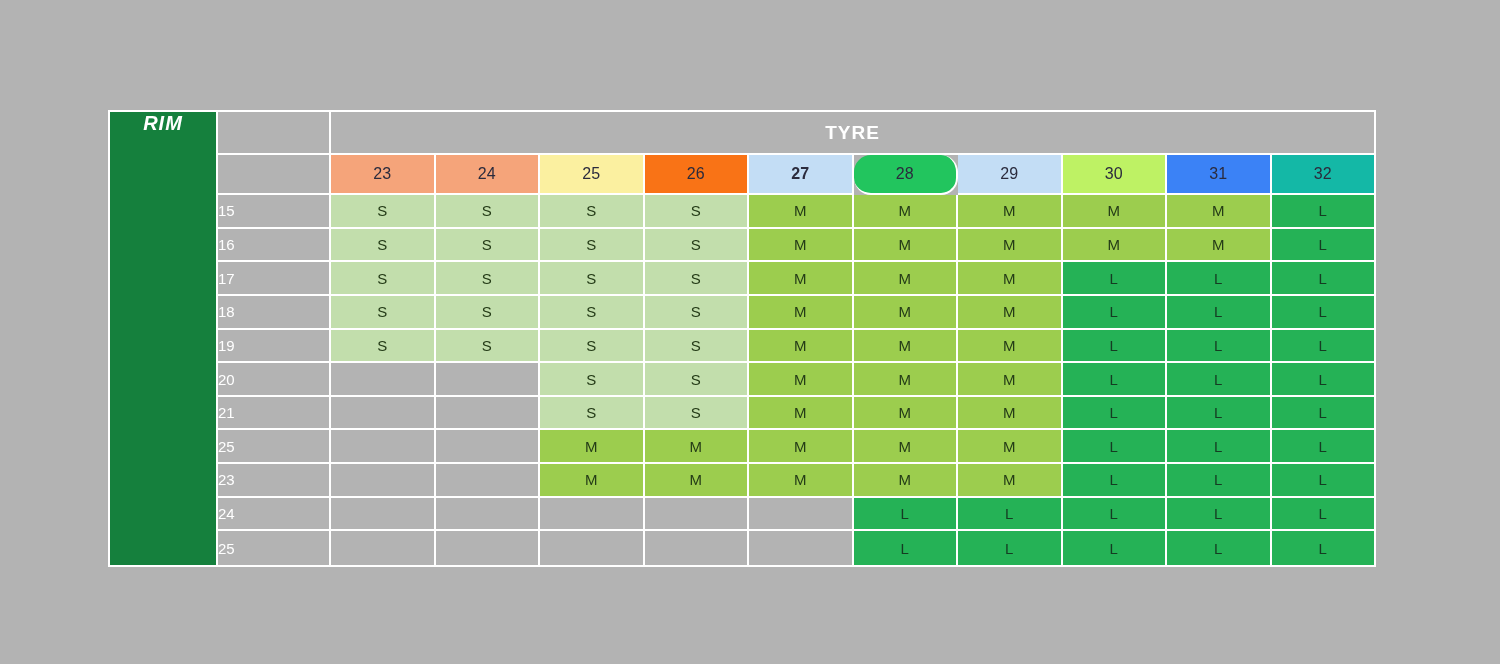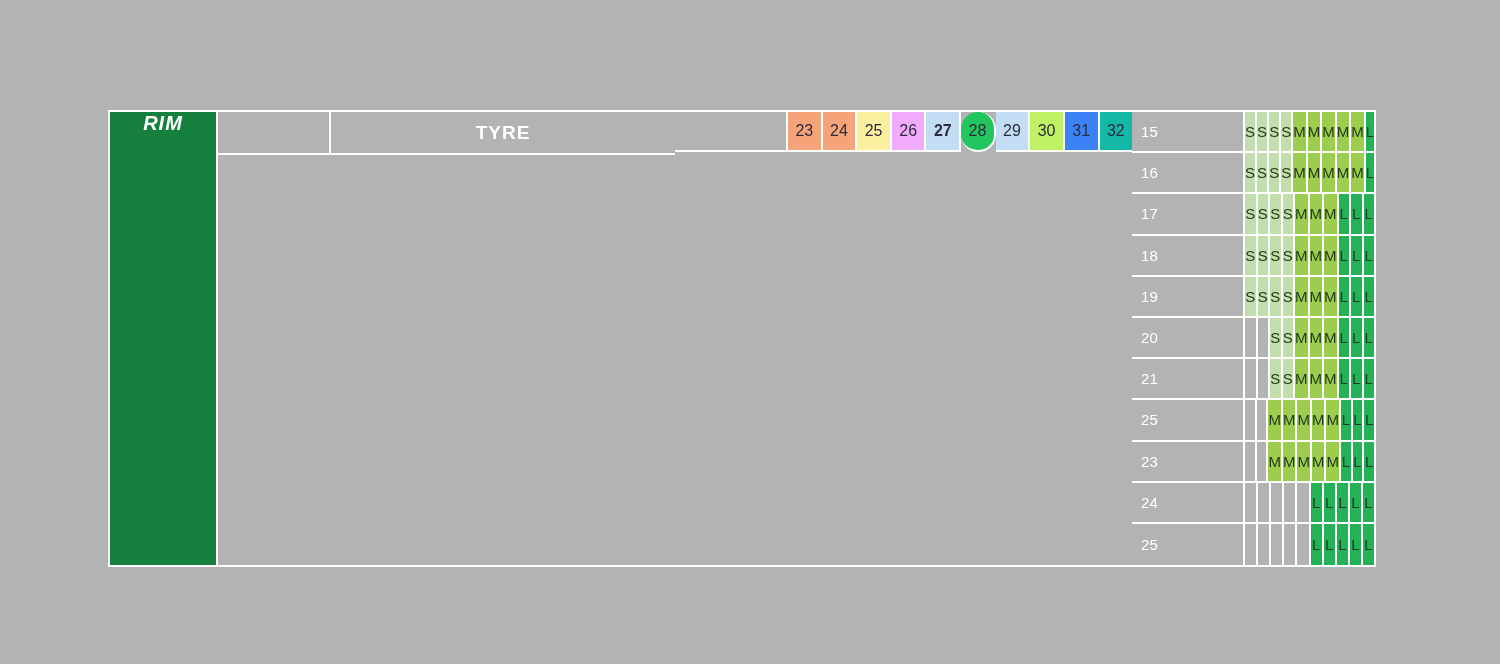--- a/index.html
+++ b/index.html
@@ -43,21 +43,21 @@
     color: #ffffff;
     font-weight: bold;
     font-size: 20px;
     letter-spacing: 1px;
   }
 
   
   #grid-region {
     flex: 1 1 auto;
     display: flex;
-    flex-direction: row;
+    flex-direction: column;
     background: #b3b3b3;
   }
 
   .grid-row {
     display: flex;
     flex-direction: row;
     width: 100%;
   }
 
   
@@ -67,21 +67,20 @@
 
   
   .rim-cell {
     width: 113px;
     flex: 0 0 113px;
     background: #b3b3b3;
     color: #ffffff;
     font-size: 15px;
     display: flex;
     align-items: center;
-    padding-left: 9px;
     box-sizing: border-box;
     border-right: 2px solid #ffffff;
     border-bottom: 2px solid #ffffff;
   }
   .rim-cell.blank {
     color: transparent;
     border-bottom: 2px solid #ffffff;
   }
 
   
@@ -147,21 +146,21 @@
     <div class="grid-row row-title">
       <div class="rim-cell blank"></div>
       <div class="tyre-title">TYRE</div>
     </div>
 
     <div class="grid-row row-colhead" id="col-head-row">
       <div class="rim-cell blank"></div>
     <div class="col-head" style="background: rgb(245, 164, 122);">23</div>
         <div class="col-head" style="background: rgb(245, 164, 122);">24</div>
         <div class="col-head" style="background: rgb(251, 240, 160);">25</div>
-        <div class="col-head" style="background: #f0abfc;">26</div>
+        <div class="col-head" style="background: #f97316;">26</div>
         <div class="col-head" style="background: rgb(195, 221, 245); font-weight: bold;">27</div>
         <div class="col-head" style="background: #22c55e; border-radius: 17px;">28</div>
         <div class="col-head" style="background: rgb(195, 221, 245);">29</div>
         <div class="col-head" style="background: #bef264;">30</div>
         <div class="col-head" style="background: #3b82f6;">31</div>
         <div class="col-head" style="background: #14b8a6;">32</div>
       </div>
 
     <div id="data-rows-host" style="display:flex;flex-direction:column;flex:1 1 auto;">
         <div class="grid-row row-data">

